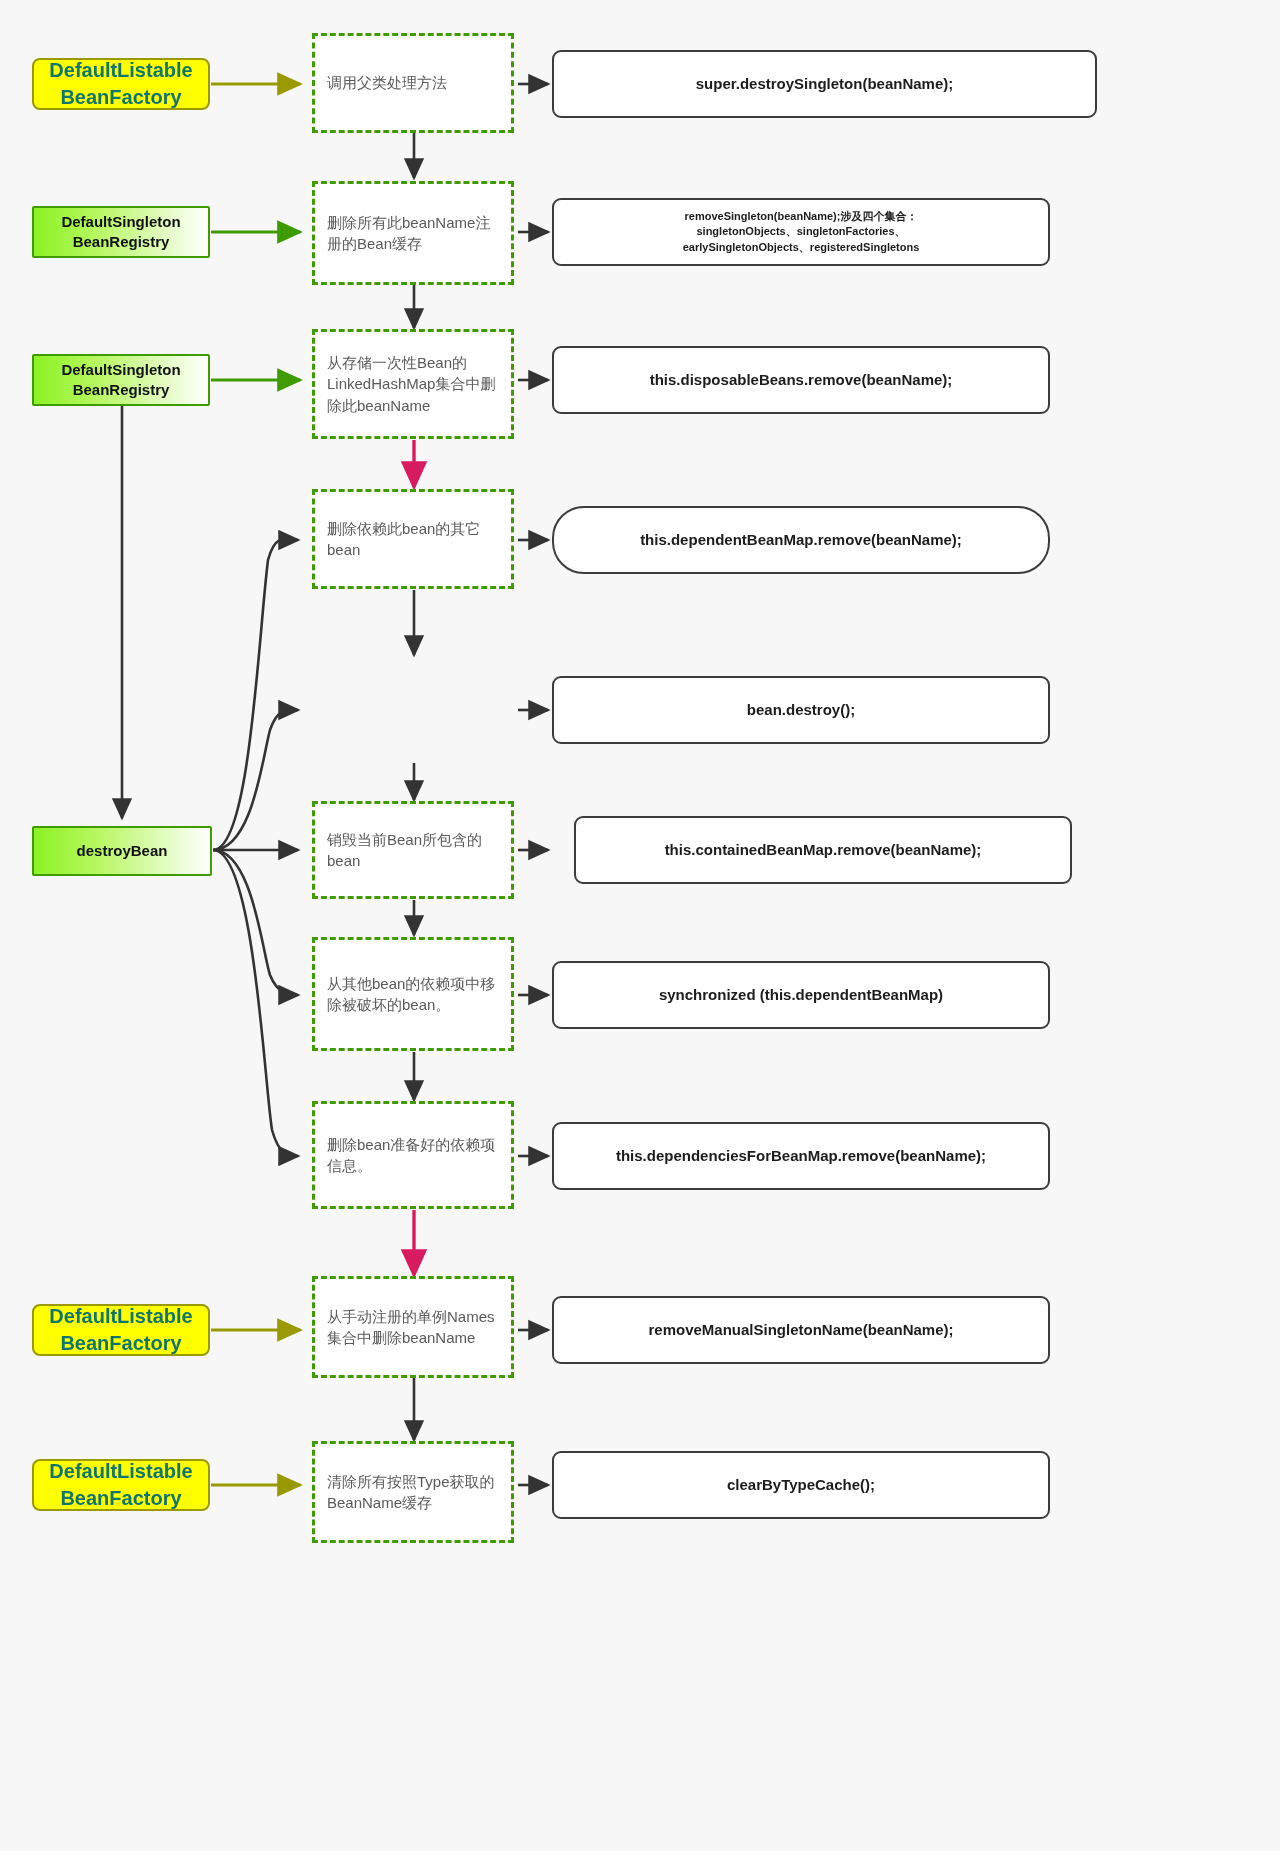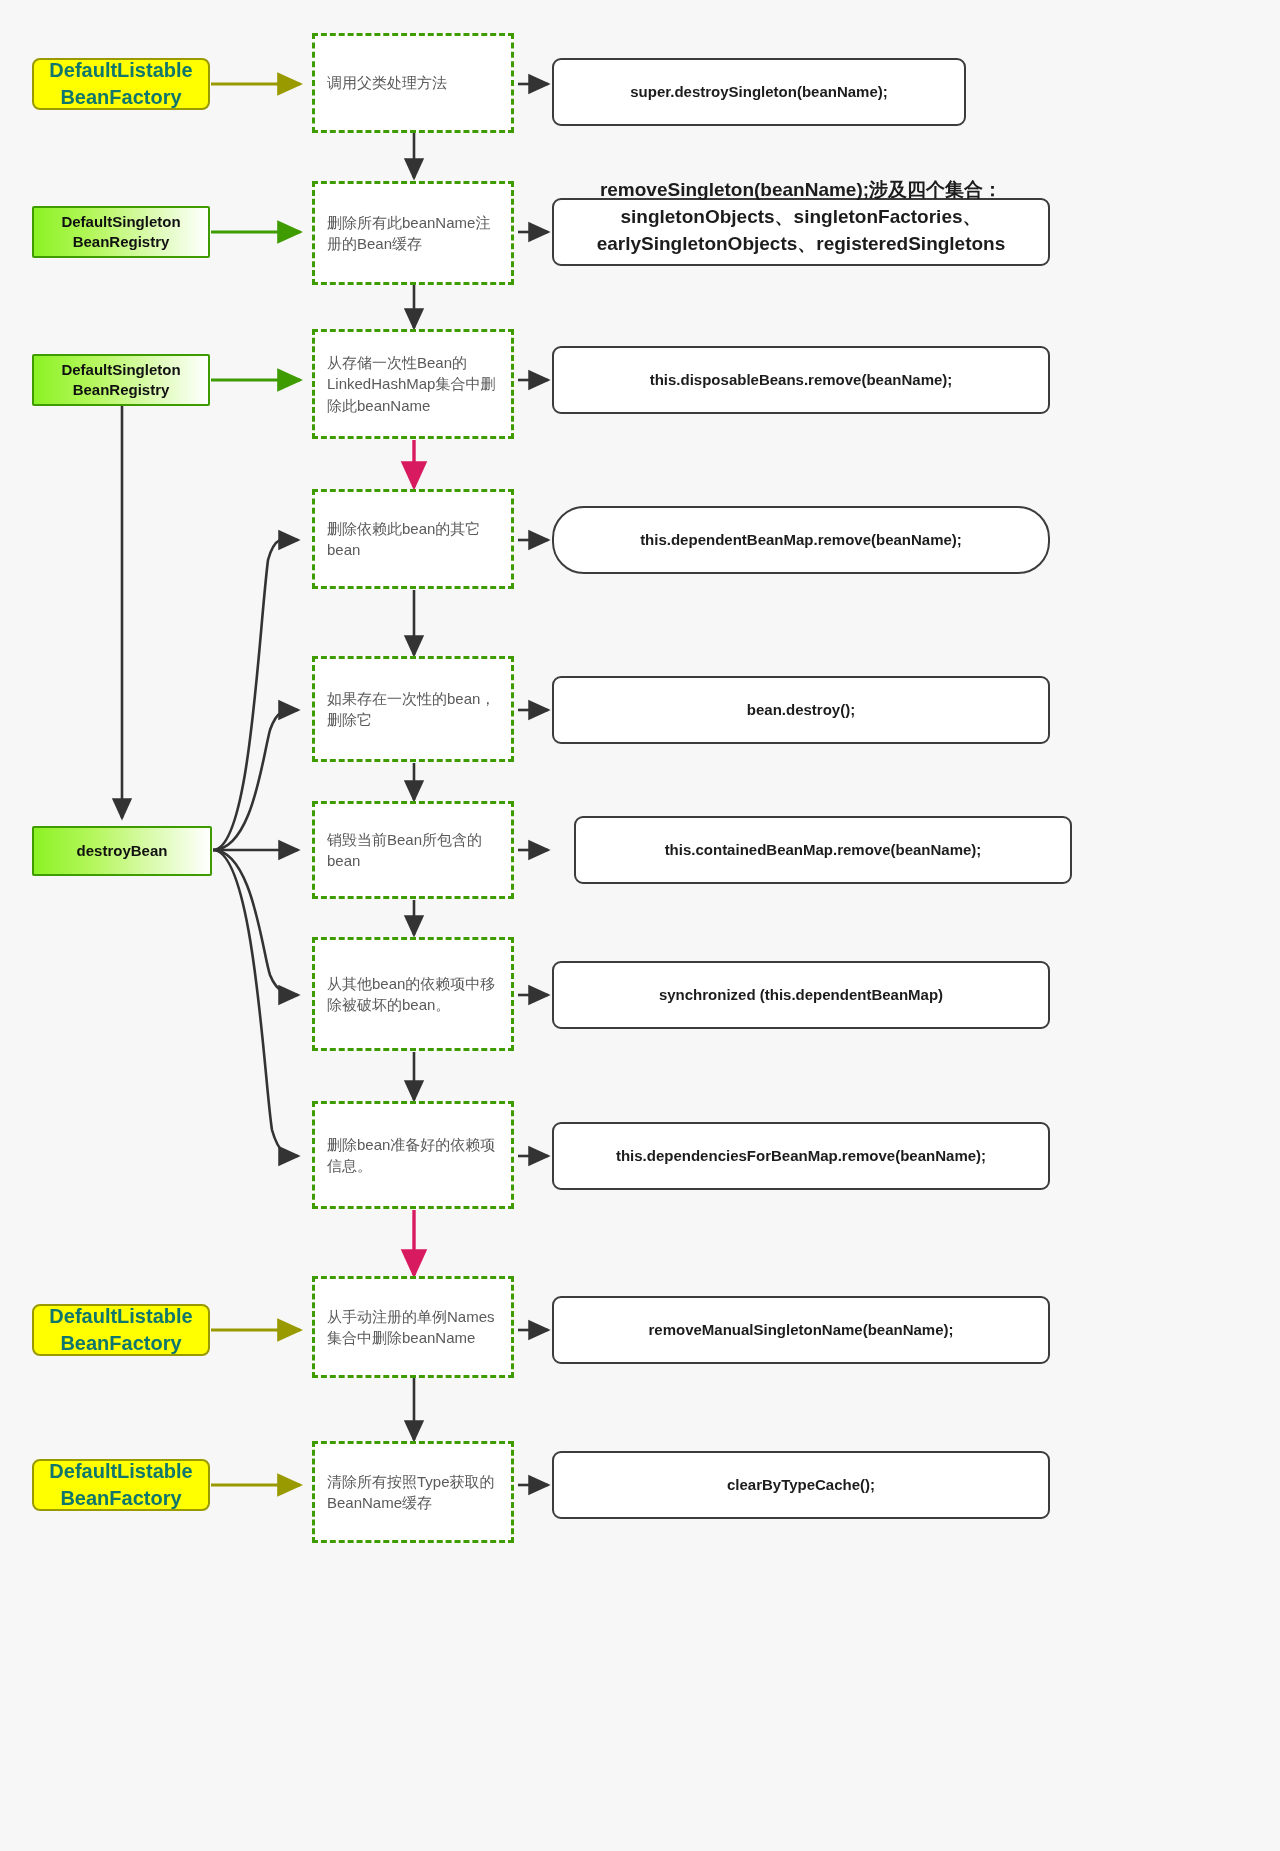--- a/index.html
+++ b/index.html
@@ -78,21 +78,21 @@
     border-radius: 9px;
     color: #1c1c1c;
     font-weight: bold;
     font-size: 15px;
     line-height: 1.42;
     justify-content: center;
     align-items: center;
     text-align: center;
     padding: 6px 10px;
   }
-  .code-box.multi { font-size: 19px; align-items: flex-end; }
+  .code-box.multi { font-size: 11px; }
   .label-inner { display: block; width: 100%; }
 </style>
 </head>
 <body>
 
 <div id="canvas">
 
   <svg id="svg-layer" viewBox="0 0 1280 1851">
     <defs>
       <marker id="arrow-black" markerWidth="9" markerHeight="9" refX="7.6" refY="4.5" orient="auto" markerUnits="strokeWidth">
@@ -191,23 +191,20 @@
   </div>
 
   <div class="node step-box" style="left:312px; top:329px; width:202px; height:110px;">
     <span class="label-inner">从存储一次性Bean的LinkedHashMap集合中删除此beanName</span>
   </div>
 
   <div class="node step-box" style="left:312px; top:489px; width:202px; height:100px;">
     <span class="label-inner">删除依赖此bean的其它bean</span>
   </div>
 
-  <div class="node step-box" style="left:312px; top:656px; width:202px; height:106px;">
-    <span class="label-inner">如果存在一次性的bean，删除它</span>
-  </div>
 
   <div class="node step-box" style="left:312px; top:801px; width:202px; height:98px;">
     <span class="label-inner">销毁当前Bean所包含的bean</span>
   </div>
 
   <div class="node step-box" style="left:312px; top:937px; width:202px; height:114px;">
     <span class="label-inner">从其他bean的依赖项中移除被破坏的bean。</span>
   </div>
 
   <div class="node step-box" style="left:312px; top:1101px; width:202px; height:108px;">
@@ -215,21 +212,21 @@
   </div>
 
   <div class="node step-box" style="left:312px; top:1276px; width:202px; height:102px;">
     <span class="label-inner">从手动注册的单例Names集合中删除beanName</span>
   </div>
 
   <div class="node step-box" style="left:312px; top:1441px; width:202px; height:102px;">
     <span class="label-inner">清除所有按照Type获取的BeanName缓存</span>
   </div>
 
-  <div class="node code-box" style="left:552px; top:50px; width:414px; height:68px;margin-top:8px;">
+  <div class="node code-box" style="left:552px; top:50px; width:545px; height:68px;">
     <span class="label-inner">super.destroySingleton(beanName);</span>
   </div>
 
   <div class="node code-box multi" style="left:552px; top:198px; width:498px; height:68px;">
     <span class="label-inner">
       <span>removeSingleton(beanName);涉及四个集合：</span><br>
       <span>singletonObjects、singletonFactories、</span><br>
       <span>earlySingletonObjects、registeredSingletons</span>
     </span>
   </div>

